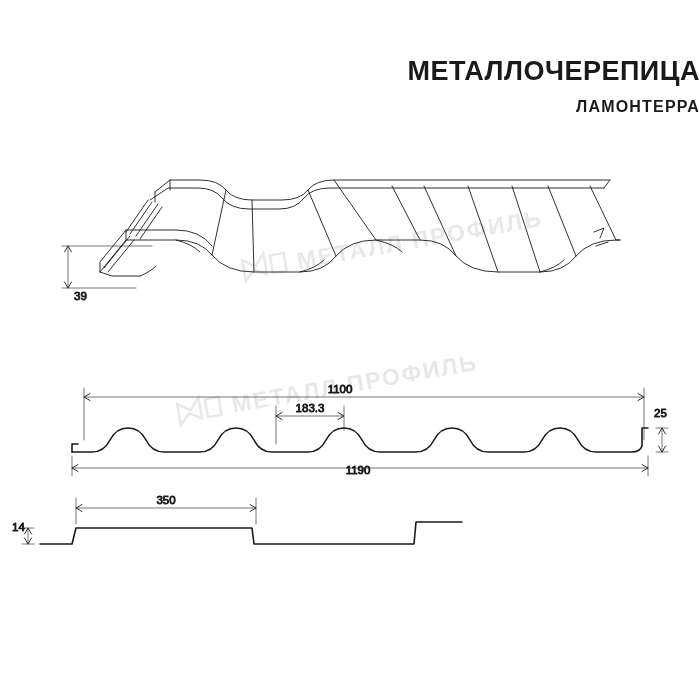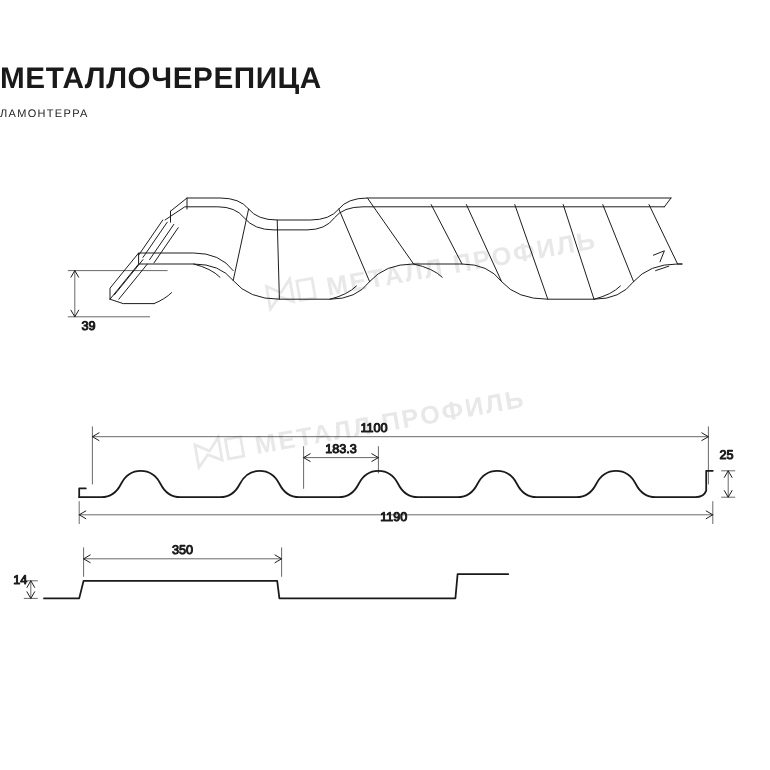--- a/index.html
+++ b/index.html
@@ -17,33 +17,33 @@
   .page {
     position: relative;
     width: 700px;
     height: 700px;
   }
   .title-block {
     position: absolute;
     top: 56px;
     left: 0;
     width: 700px;
-    text-align: left;
+    text-align: right;
   }
   .title {
     font-size: 27px;
     font-weight: bold;
     letter-spacing: 0.5px;
     color: #1a1a1a;
     line-height: 30px;
   }
   .subtitle {
     margin-top: 12px;
-    font-size: 10px;
-    font-weight: normal;
+    font-size: 16px;
+    font-weight: bold;
     letter-spacing: 1.2px;
     color: #1a1a1a;
   }
   svg.drawing {
     position: absolute;
     top: 0;
     left: 0;
   }
   .wm {
     position: absolute;

